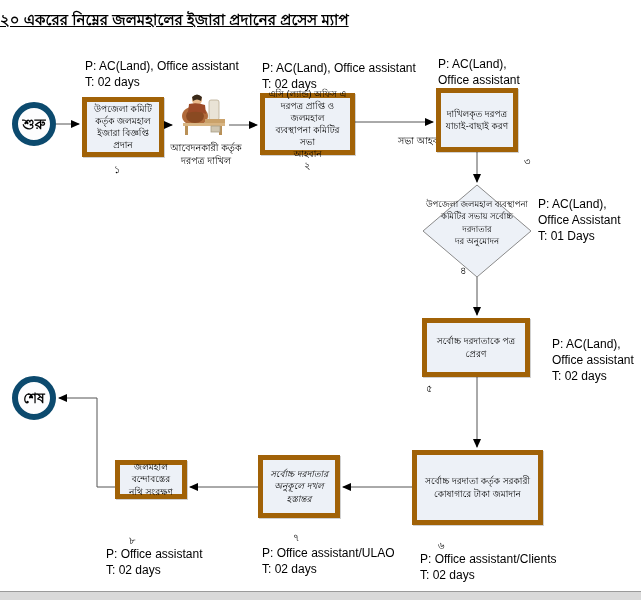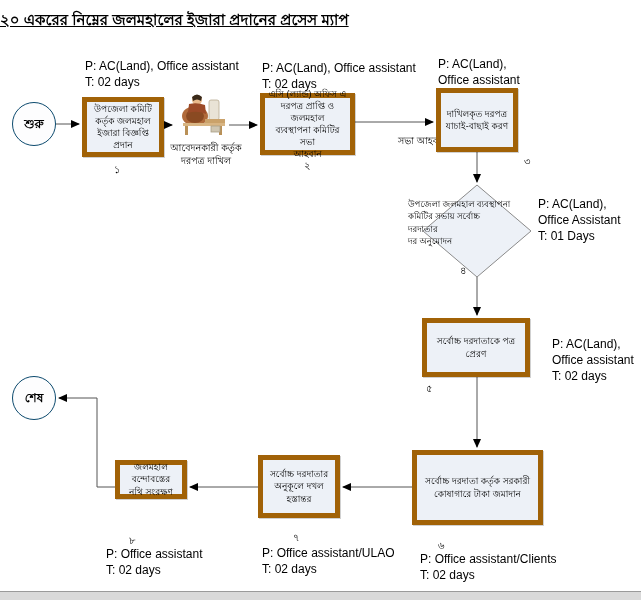--- a/index.html
+++ b/index.html
@@ -16,25 +16,25 @@
   .node{
     position:absolute;display:flex;align-items:center;justify-content:center;
     text-align:center;font-size:9px;line-height:1.35;
   }
   .box{
     background:#edf1f7;border:5px solid #a16207;
     box-shadow:1px 1px 0 rgba(0,0,0,0.18);
     padding:2px;box-sizing:border-box;
   }
   .circle{
-    background:#fdfdfe;border:1px solid #0c4a6e;border-radius:50%;
-    font-size:12px;font-weight:bold;box-sizing:border-box;
+    background:#fdfdfe;border:6px solid #0c4a6e;border-radius:50%;
+    font-size:14px;font-weight:bold;box-sizing:border-box;
   }
   .diamond-text{
-    position:absolute;font-size:8.5px;line-height:1.45;
+    position:absolute;text-align:center;font-size:8.5px;line-height:1.45;
   }
   .annot{
     position:absolute;font-size:12px;line-height:1.35;
   }
   .num{
     position:absolute;font-size:10px;
   }
   .caption{
     position:absolute;text-align:center;font-size:9.5px;line-height:1.35;
   }
@@ -146,21 +146,21 @@
   <div class="num" style="left:426px;top:381px;">৫</div>
 
   <div class="node box" style="left:412px;top:450px;width:131px;height:75px;">
     <span class="pre">সর্বোচ্চ দরদাতা কর্তৃক সরকারী
 কোষাগারে টাকা জমাদান</span>
   </div>
   <div class="num" style="left:438px;top:538px;">৬</div>
   <div class="annot pre" style="left:420px;top:551px;">P: Office assistant/Clients
 T: 02 days</div>
 
-  <div class="node box" style="left:258px;top:455px;width:82px;height:63px;">
+  <div class="node box" style="left:258px;top:455px;width:82px;height:63px;font-style:italic;">
     <span class="pre">সর্বোচ্চ দরদাতার
 অনুকূলে দখল হস্তান্তর</span>
   </div>
   <div class="num" style="left:293px;top:530px;">৭</div>
   <div class="annot pre" style="left:262px;top:545px;">P: Office assistant/ULAO
 T: 02 days</div>
 
   <div class="node box" style="left:115px;top:460px;width:72px;height:39px;">
     <span class="pre">জলমহাল বন্দোবস্তের
 নথি সংরক্ষণ</span>

